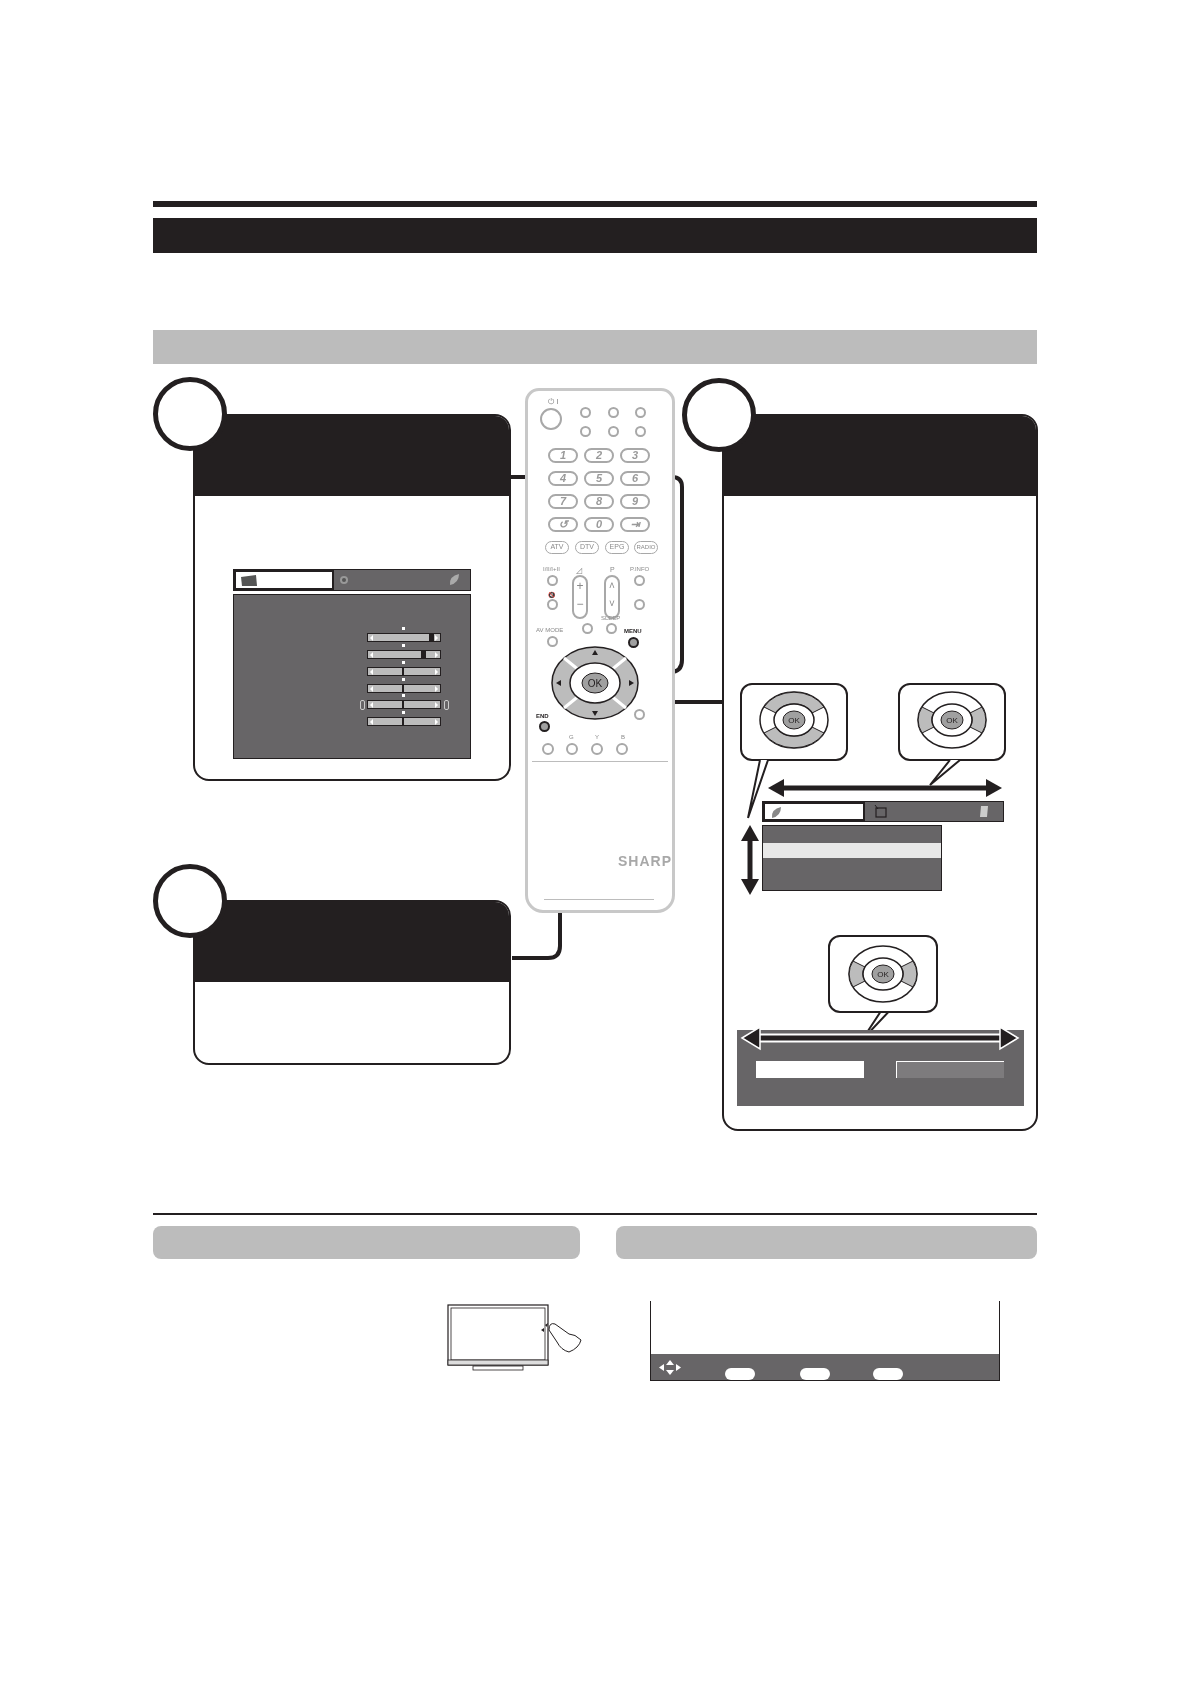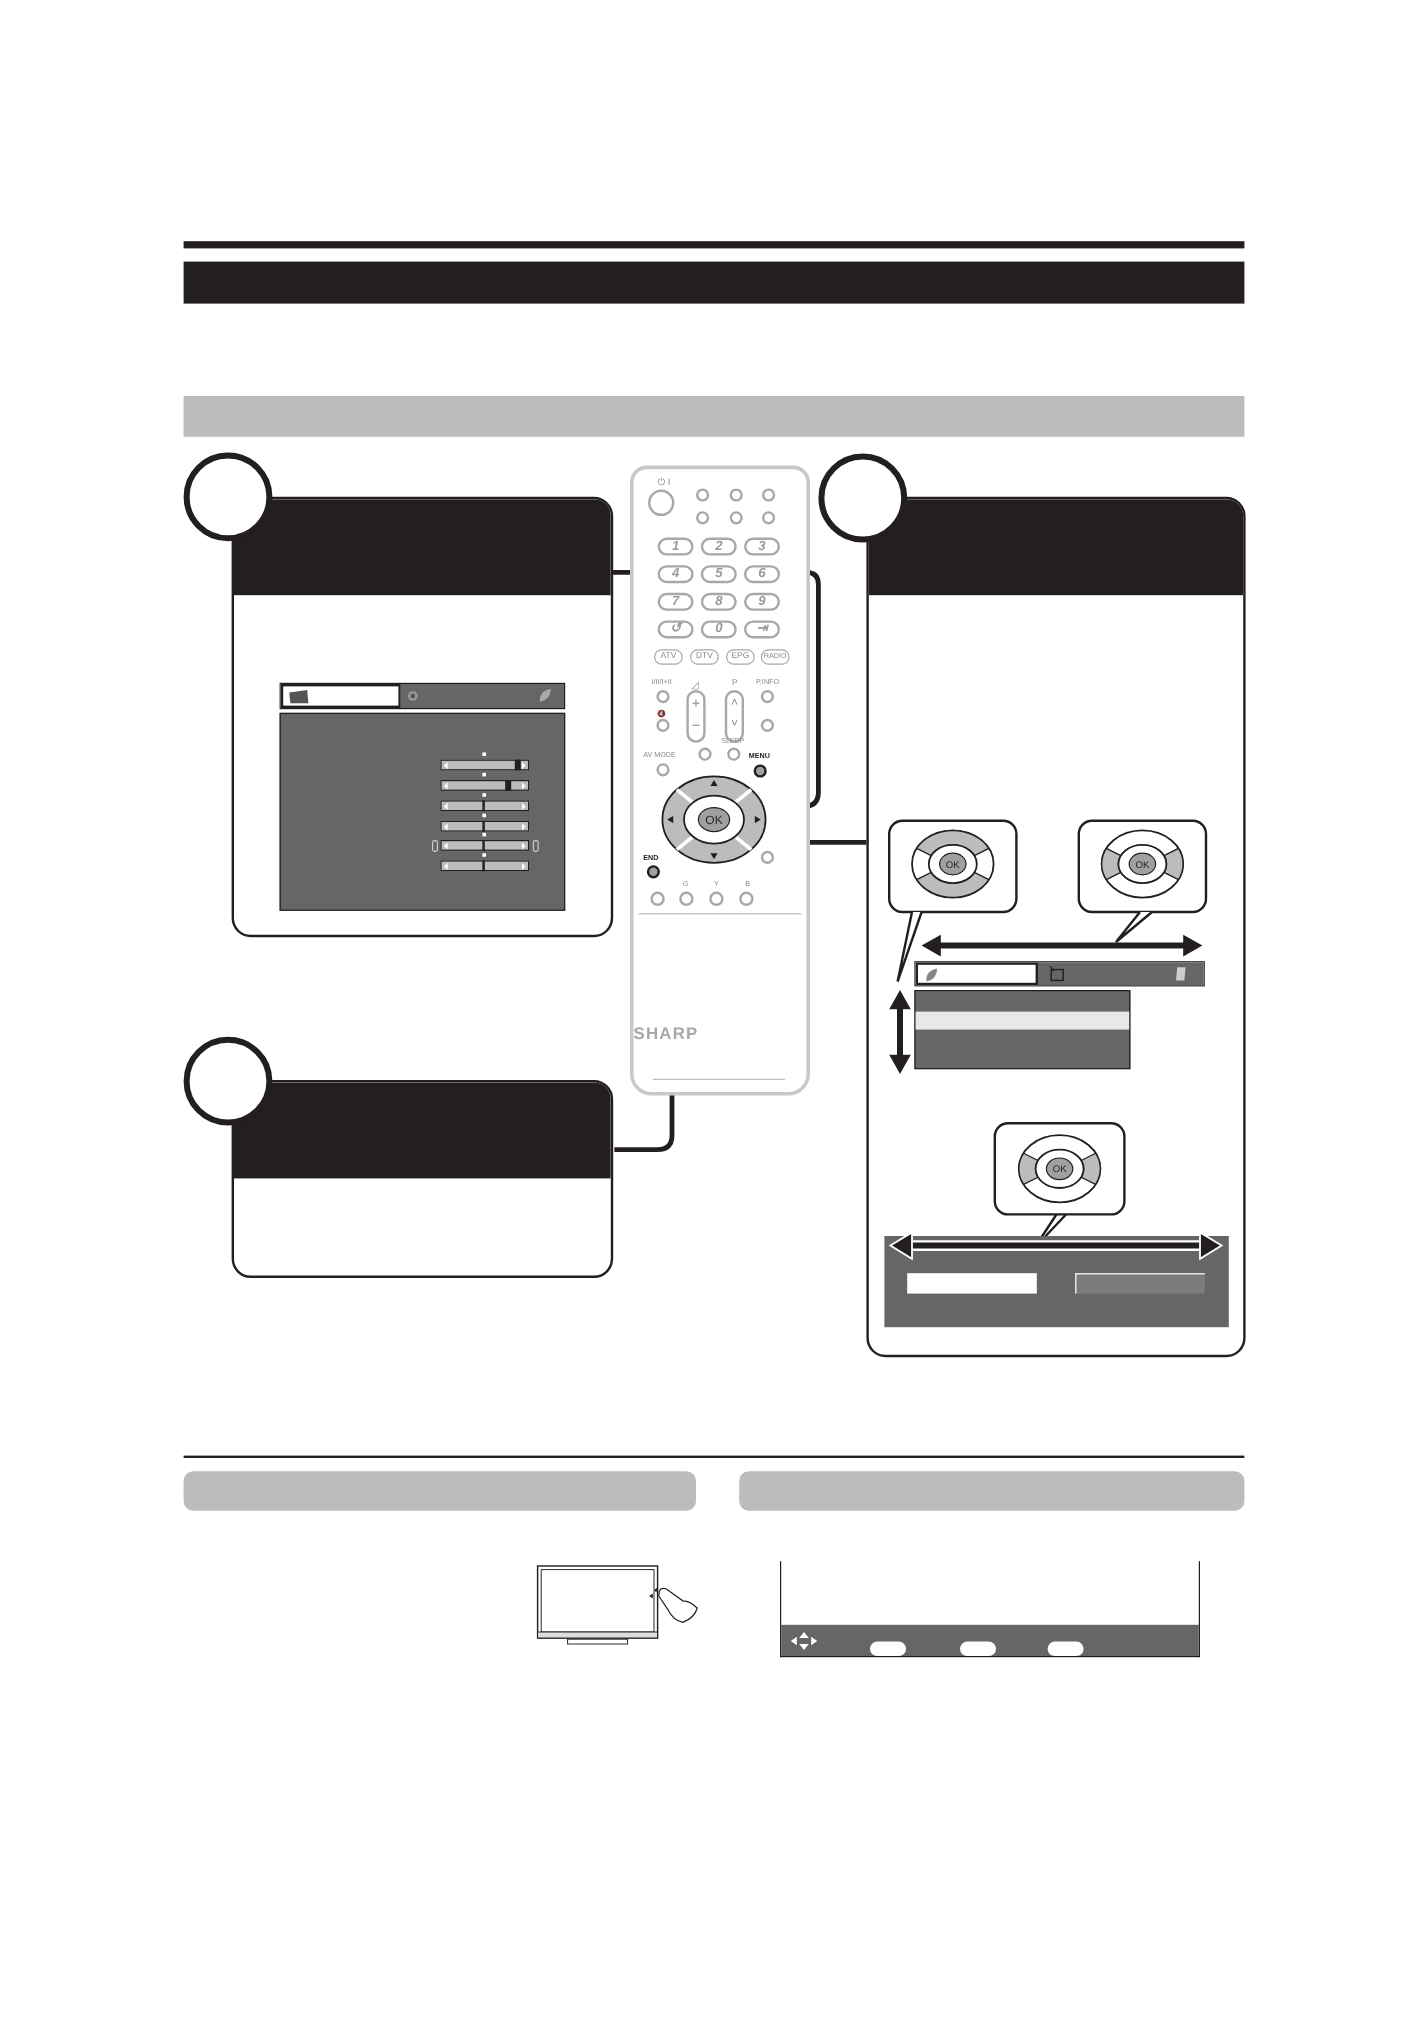--- a/index.html
+++ b/index.html
@@ -274,21 +274,21 @@
   <div class="rbtn" style="left:11px;top:330px;width:11px;height:11px;background:#a0a0a0;border-color:#231f20;"></div>
   <div class="rbtn" style="left:106px;top:318px;width:11px;height:11px;"></div>
   <span class="rlabel" style="left:41px;top:343px;">G</span>
   <span class="rlabel" style="left:67px;top:343px;">Y</span>
   <span class="rlabel" style="left:93px;top:343px;">B</span>
   <div class="rbtn" style="left:14px;top:352px;width:12px;height:12px;"></div>
   <div class="rbtn" style="left:38px;top:352px;width:12px;height:12px;"></div>
   <div class="rbtn" style="left:63px;top:352px;width:12px;height:12px;"></div>
   <div class="rbtn" style="left:88px;top:352px;width:12px;height:12px;"></div>
   <div class="abs" style="left:4px;top:370px;width:136px;height:1px;background:#bcbcbc;"></div>
-  <div class="abs" style="left:0;top:462px;width:144px;text-align:left;font-size:14px;font-weight:bold;color:#a8a8a8;letter-spacing:1px;">SHARP</div>
+  <div class="abs" style="left:0;top:462px;width:144px;text-align:right;font-size:14px;font-weight:bold;color:#a8a8a8;letter-spacing:1px;">SHARP</div>
   <div class="abs" style="left:16px;top:508px;width:110px;height:1px;background:#bcbcbc;"></div>
 </div>
 
 <div class="abs" style="left:153px;top:1213px;width:884px;height:2px;background:#231f20;"></div>
 <div class="abs gray-head" style="left:153px;top:1226px;width:427px;"></div>
 <div class="abs gray-head" style="left:616px;top:1226px;width:421px;"></div>
 <div class="abs" style="left:153px;top:1275px;width:270px;height:100px;font-size:12px;"></div>
 <div class="abs" style="left:616px;top:1275px;width:421px;height:30px;font-size:12px;"></div>
 
 <svg class="abs" style="left:445px;top:1300px;" width="160" height="85">

